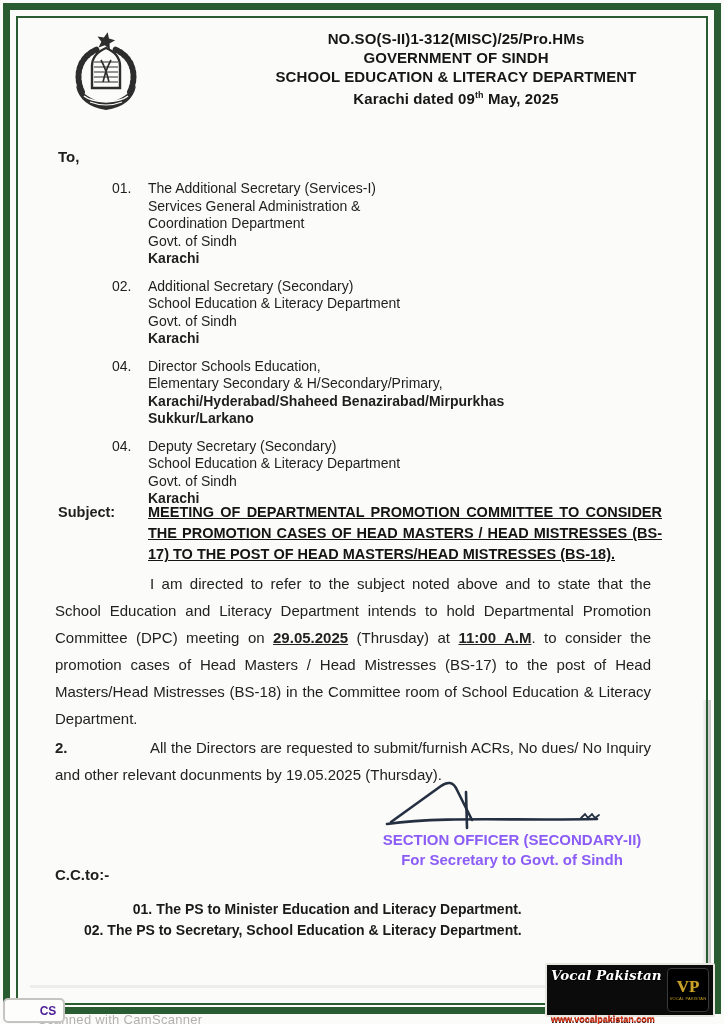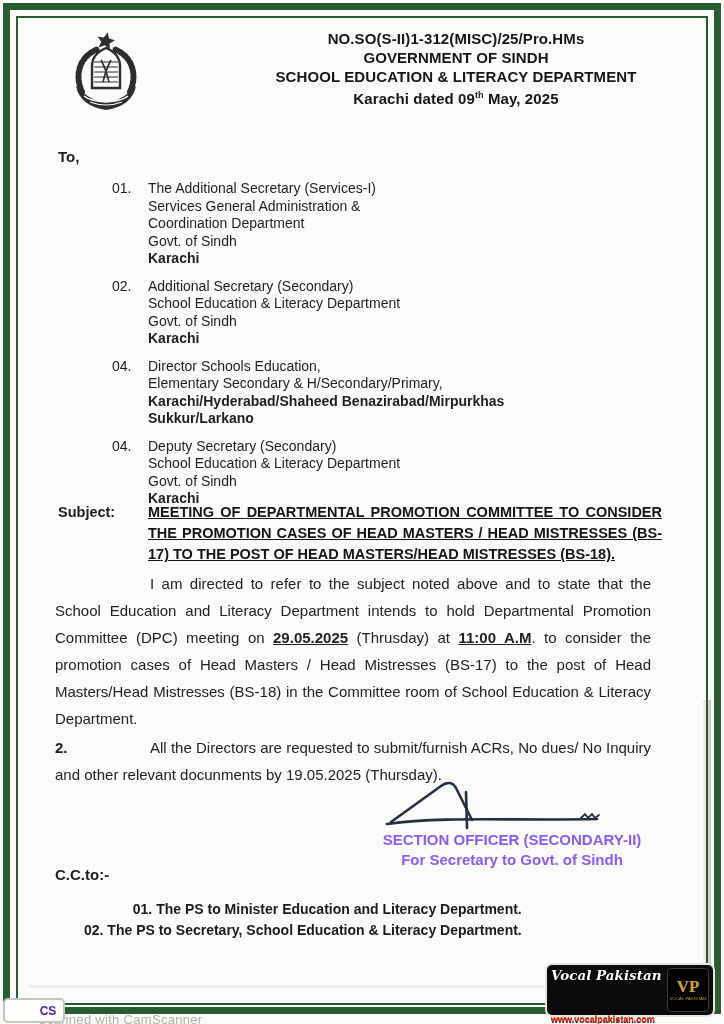--- a/index.html
+++ b/index.html
@@ -51,21 +51,21 @@
   .cc-label{position:absolute;left:55px;top:866px;font-size:15px;font-weight:bold;}
   .cc-items{position:absolute;left:84px;top:899px;font-size:14px;line-height:21px;font-weight:bold;color:#1a1a1a;}
   .cc-items .line{display:block;text-align:right;}
   
   .cam{position:absolute;left:38px;bottom:-3px;font-size:13px;color:#b3b1ae;z-index:1;letter-spacing:.3px;}
   .cs{position:absolute;left:3px;bottom:1px;width:30px;height:21px;border:2.5px solid #c6c4c1;border-radius:5px;
     color:#4c1d95;font-weight:bold;font-size:12px;display:flex;align-items:center;justify-content:center;
     background:#fdfdfc;z-index:6;padding-left:28px;}
   
   .badge{position:absolute;right:9px;bottom:7px;width:170px;height:54px;background:#0b0b0b;
-    border:2px solid #e8e6e1;border-radius:7px;display:flex;align-items:stretch;z-index:7;
+    border:2px solid #e8e6e1;border-radius:2px;display:flex;align-items:stretch;z-index:7;
     padding:3px 4px;box-sizing:border-box;gap:4px;}
   .badge-left{flex:1;display:flex;flex-direction:column;justify-content:space-between;min-width:0;}
   .badge-title{font-family:"DejaVu Serif",serif;font-style:italic;font-weight:bold;font-size:13.5px;
     color:#ffffff;white-space:nowrap;line-height:15px;
     text-shadow:0 1px 0 #000,1px 0 0 #000,-1px 0 0 #000,0 -1px 0 #000;}
   .badge-url{color:#e23b1c;font-size:9px;font-weight:bold;line-height:10px;white-space:nowrap;
     text-shadow:0 .5px 0 #300;margin-top:31px;}
   .badge-social{display:flex;align-items:center;gap:2px;color:#f2efe8;font-size:7.5px;font-weight:bold;white-space:nowrap;line-height:11px;}
   .sicon{width:10px;height:10px;border-radius:50%;display:inline-flex;align-items:center;justify-content:center;
     font-size:6.5px;color:#fff;font-weight:bold;flex:none;}

